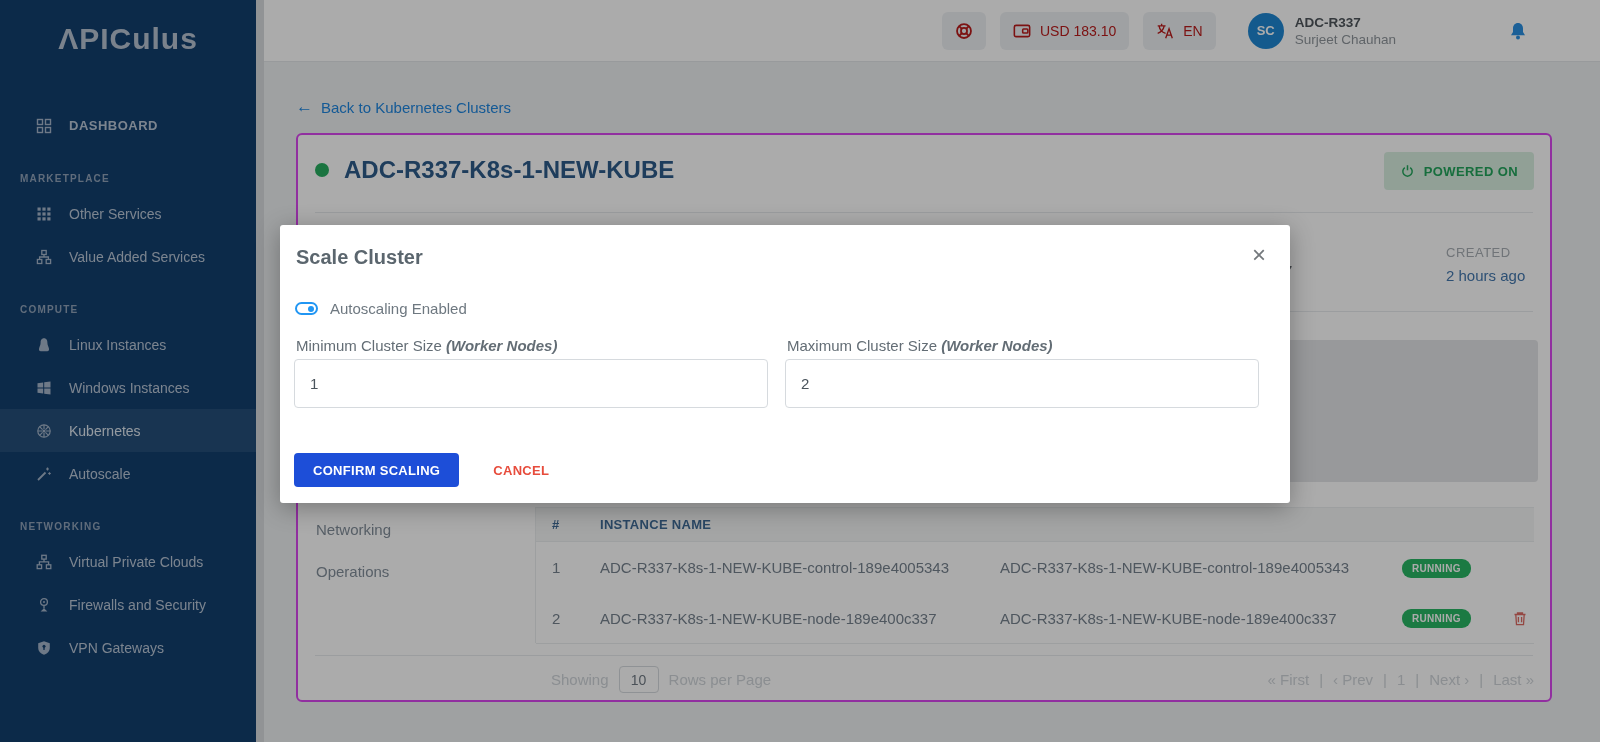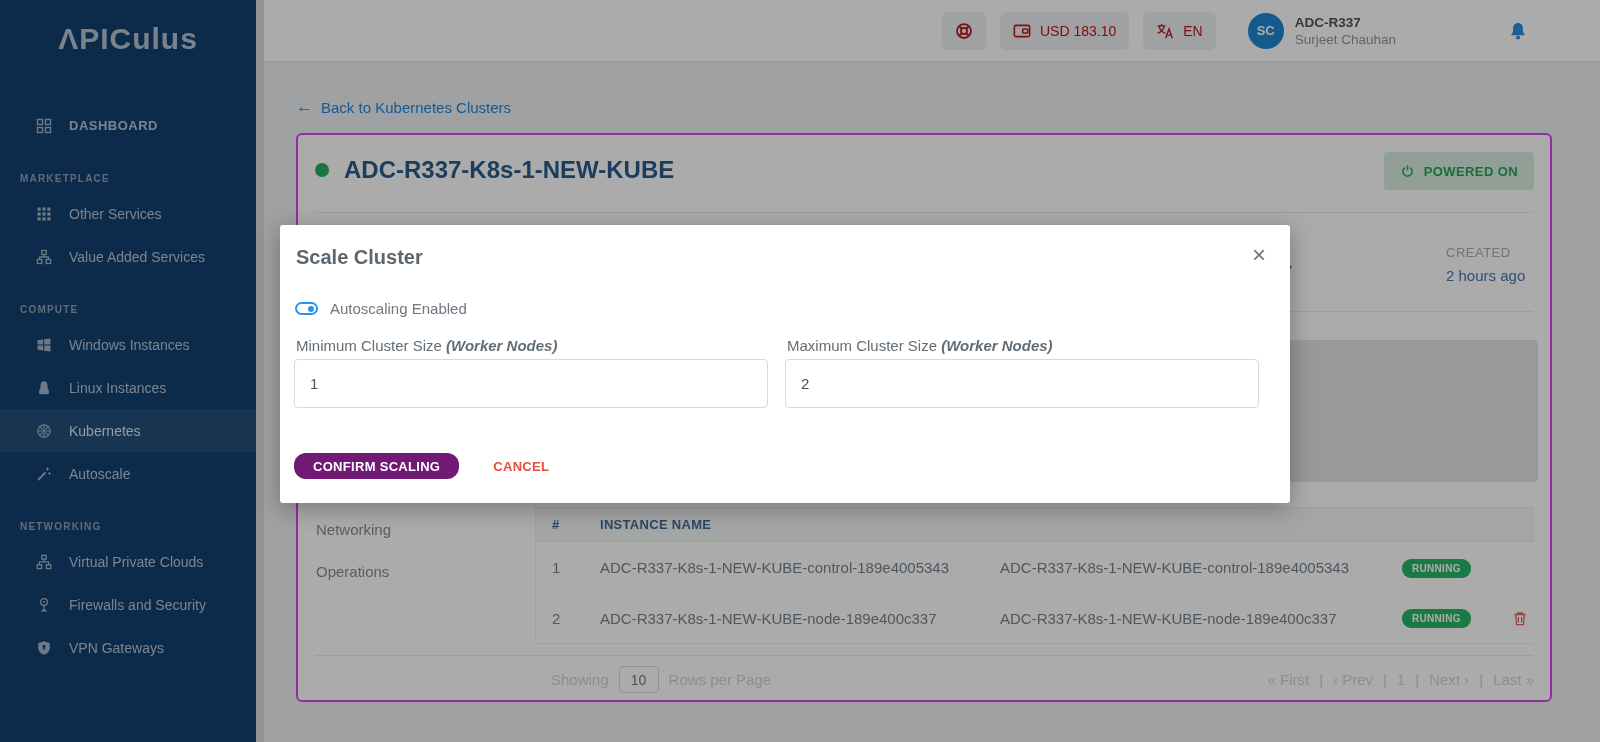--- a/index.html
+++ b/index.html
@@ -86,21 +86,21 @@
   .toggle { width:23px; height:13px; border:2px solid #2196f3; border-radius:8px; position:relative; cursor:pointer; }
   .toggle .knob { position:absolute; right:2px; top:1.5px; width:6px; height:6px; border-radius:50%; background:#2196f3; }
   .m-toggle-label { font-size:15px; color:#6e7880; }
   .m-label { position:absolute; top:112px; font-size:15px; color:#636d75; }
   .m-label .suffix { font-weight:bold; font-style:italic; }
   .m-label.l1 { left:16px; } .m-label.l2 { left:507px; }
   .m-input { position:absolute; top:134px; width:474px; height:49px; border:1px solid #d6dade; border-radius:4px; padding:0 15px;
              font-size:15px; color:#4a545c; font-family:"Liberation Sans", sans-serif; outline:none; }
   .m-input.i1 { left:14px; } .m-input.i2 { left:505px; }
   .m-actions { position:absolute; left:14px; top:228px; display:flex; align-items:center; gap:34px; }
-  .btn-confirm { background:#701a75; color:#fff; border:none; border-radius:12px; height:26px; padding:0 19px;
+  .btn-confirm { background:#1d4ed8; color:#fff; border:none; border-radius:4px; height:34px; padding:0 19px;
                  font-size:13px; font-weight:bold; letter-spacing:.3px; font-family:"Liberation Sans", sans-serif; cursor:pointer; }
   .btn-cancel { background:none; border:none; color:#e74c3c; font-size:13px; font-weight:bold; letter-spacing:.3px;
                 font-family:"Liberation Sans", sans-serif; cursor:pointer; }
 </style>
 </head>
 <body>
 
 <div class="screen">
 
   <aside class="sidebar">
@@ -145,32 +145,32 @@
               <path d="M8 5.5v2.5M3.6 10.5V8h8.8v2.5"></path>
             </svg>
           </span>
         <span>Value Added Services</span>
       </div>
 
       <div class="section-label">COMPUTE</div>
       <div class="nav-item">
         <span class="ic">
             <svg viewBox="0 0 16 16" fill="currentColor">
+              <path d="M8 1.2c-2.6 0-3.4 2.2-3.4 4.6 0 2.2-.9 3.6-1.5 5.4-.5 1.6.3 3.1 1.7 3.1h6.4c1.4 0 2.2-1.5 1.7-3.1-.6-1.8-1.5-3.2-1.5-5.4 0-2.4-.8-4.6-3.4-4.6z"></path>
+            </svg>
+          </span>
+        <span>Linux Instances</span>
+      </div>
+      <div class="nav-item">
+        <span class="ic">
+            <svg viewBox="0 0 16 16" fill="currentColor">
               <path d="M1.5 3.2 7.2 2.4v5.1H1.5zM8.2 2.2 14.5 1.4v6.1H8.2zM1.5 8.5h5.7v5.1l-5.7-.8zM8.2 8.5h6.3v6.1l-6.3-.9z"></path>
             </svg>
           </span>
         <span>Windows Instances</span>
-      </div>
-      <div class="nav-item">
-        <span class="ic">
-            <svg viewBox="0 0 16 16" fill="currentColor">
-              <path d="M8 1.2c-2.6 0-3.4 2.2-3.4 4.6 0 2.2-.9 3.6-1.5 5.4-.5 1.6.3 3.1 1.7 3.1h6.4c1.4 0 2.2-1.5 1.7-3.1-.6-1.8-1.5-3.2-1.5-5.4 0-2.4-.8-4.6-3.4-4.6z"></path>
-            </svg>
-          </span>
-        <span>Linux Instances</span>
       </div>
       <div class="nav-item selected">
         <span class="ic">
             <svg viewBox="0 0 16 16" fill="none" stroke="currentColor" stroke-width="1.2">
               <circle cx="8" cy="8" r="6.2"></circle>
               <circle cx="8" cy="8" r="1.6" fill="currentColor" stroke="none"></circle>
               <path d="M8 1.8V6M8 10v4.2M1.8 8H6M10 8h4.2M3.6 3.6l3 3M12.4 3.6l-3 3M3.6 12.4l3-3M12.4 12.4l-3-3"></path>
             </svg>
           </span>
         <span>Kubernetes</span>

